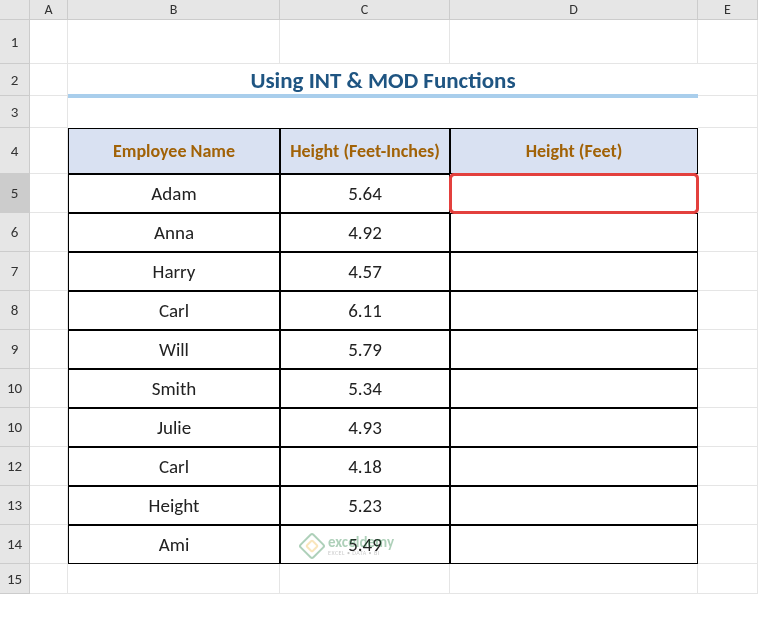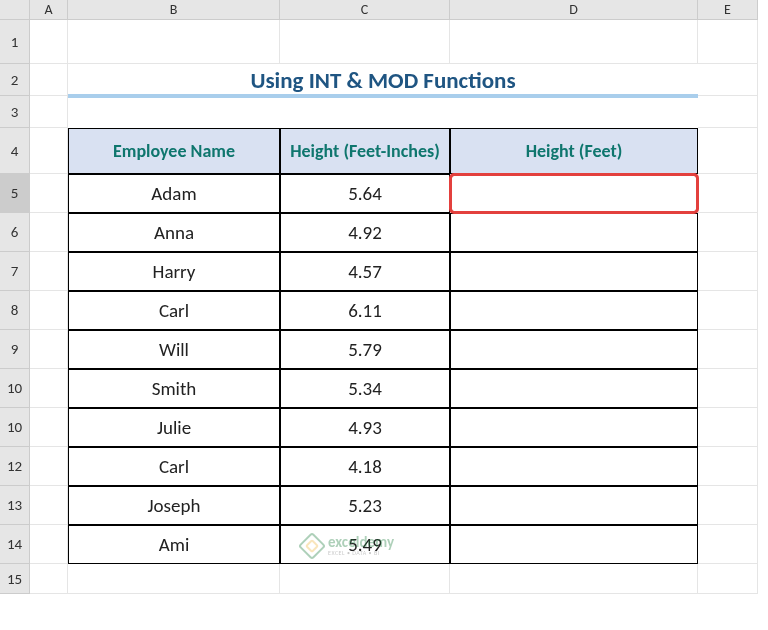--- a/index.html
+++ b/index.html
@@ -57,21 +57,21 @@
   .title-rule-line {
     height: 4px;
     width: 100%;
     background: #a9ceec;
     margin-top: -2px;
   }
   .hdrcell {
     background: #d9e1f2;
     font-weight: bold;
     font-size: 18px;
-    color: #0f766e;
+    color: #a16207;
     border: 1px solid #000;
   }
   .bordercell {
     border: 1px solid #000;
     font-size: 19px;
   }
   .bordercell.col-b { border-left: 1px solid #000; }
   .bordercell.col-d { border-right: 1px solid #000; }
   .row14 { border-bottom: 1px solid #000; }
   .selected {
@@ -200,21 +200,21 @@
 
   <div class="rowhdr">12</div>
   <div class="cell"></div>
   <div class="cell bordercell col-b">Carl</div>
   <div class="cell bordercell">4.18</div>
   <div class="cell bordercell col-d"></div>
   <div class="cell"></div>
 
   <div class="rowhdr">13</div>
   <div class="cell"></div>
-  <div class="cell bordercell col-b">Joseph</div>
+  <div class="cell bordercell col-b">Height</div>
   <div class="cell bordercell">5.23</div>
   <div class="cell bordercell col-d"></div>
   <div class="cell"></div>
 
   <div class="rowhdr">14</div>
   <div class="cell"></div>
   <div class="cell bordercell col-b row14">Ami</div>
   <div class="cell bordercell row14">5.49</div>
   <div class="cell bordercell col-d row14"></div>
   <div class="cell"></div>

